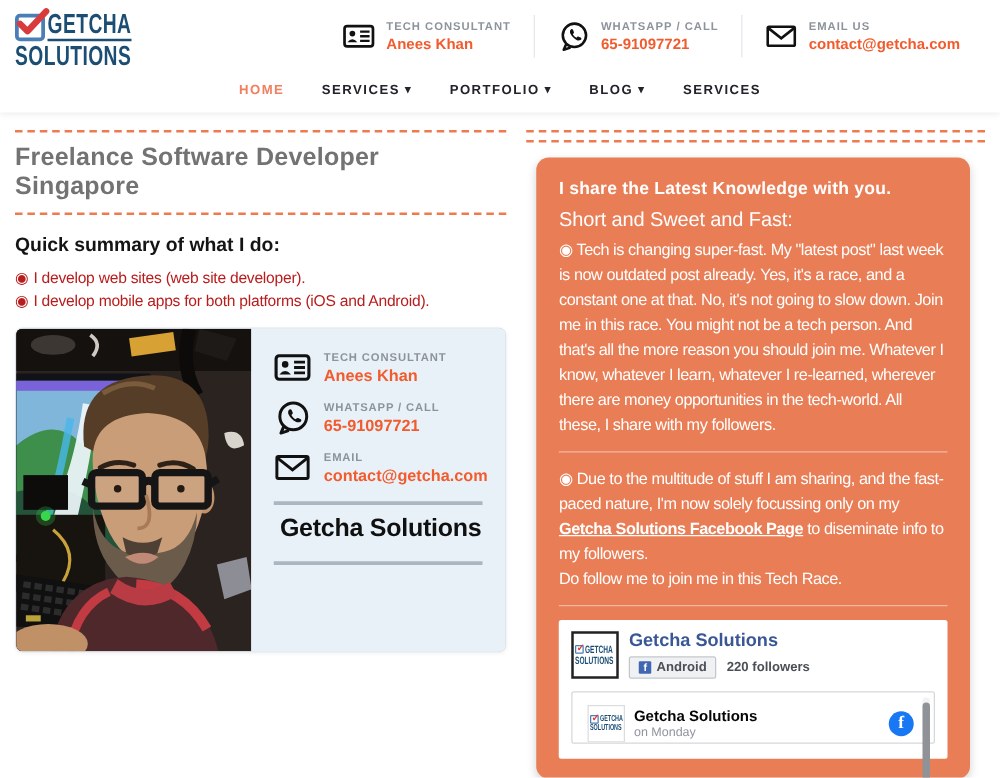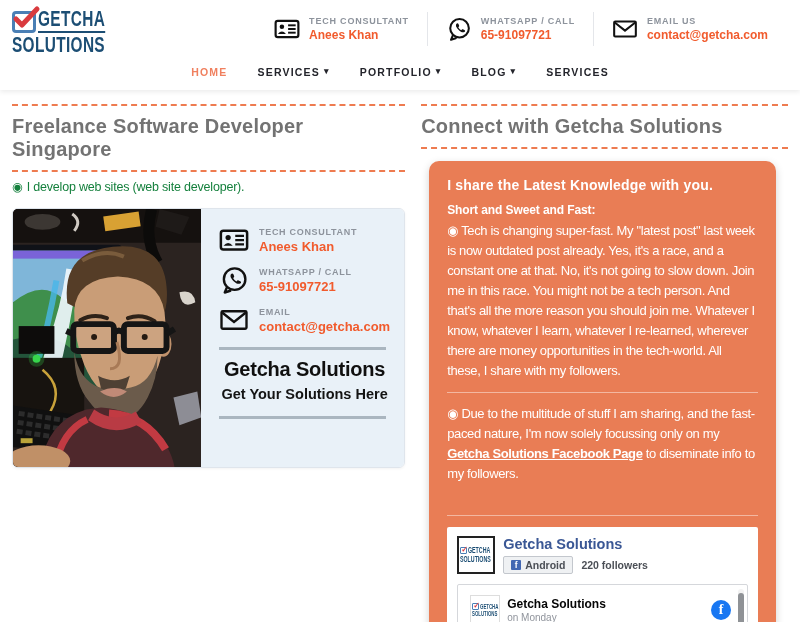--- a/index.html
+++ b/index.html
@@ -29,39 +29,39 @@
 
   
   .main { display:flex; gap:16px; padding:8px 12px 0 12px; }
   .col-left { flex:0 0 378px; }
   .col-right { flex:1 1 auto; min-width:0; }
   .dashed { border-top:2px dashed #ee7b50; margin:6px 0; }
   h1.sec-title { font-size:20px; font-weight:800; color:#737373; letter-spacing:.2px; padding:3px 0; }
 
   
   .summary-h { font-size:15.5px; font-weight:800; color:#141414; margin:16px 0 7px; }
-  .bullet-line { font-size:12.5px; line-height:19px; color:#15803d; letter-spacing:-.2px; }
+  .bullet-line { font-size:12.5px; line-height:19px; color:#b91c1c; letter-spacing:-.2px; }
   .bullet-dot { margin-right:4px; }
 
   .profile-card { margin-top:11px; display:flex; height:260px; border:1px solid #dfe5ec; border-radius:6px; overflow:hidden; box-shadow:0 1px 3px rgba(0,0,0,.05); }
   .photo-wrap { flex:0 0 188px; background:#2b2320; }
   .photo-wrap svg { display:block; width:100%; height:100%; }
   .card-panel { flex:1; background:#e9f1f8; padding:16px 14px 0 18px; }
   .card-item { display:flex; gap:10px; align-items:center; margin-bottom:10px; }
   .card-icon { flex:0 0 auto; display:flex; }
   .card-label { font-size:9px; letter-spacing:.7px; color:#8d939c; font-weight:700; }
   .card-value { font-size:13px; font-weight:700; color:#f15b2d; margin-top:2px; cursor:pointer; }
   .card-divider { height:3px; background:#aab6c0; margin:12px 4px 8px 0; }
   .card-brand { text-align:center; font-size:20px; font-weight:800; color:#101010; margin-top:6px; letter-spacing:-.2px; }
   .card-tagline { text-align:center; font-size:14.5px; font-weight:700; color:#141414; margin-top:5px; }
 
   
   .orange-panel { margin:12px 12px 0 8px; background:#e97d55; border-radius:10px; padding:16px 18px 16px 18px; color:#fff; box-shadow:0 3px 8px rgba(0,0,0,.18); }
   .panel-h2 { font-size:14px; font-weight:800; letter-spacing:.2px; margin-bottom:10px; }
-  .panel-sub { font-size:12px; font-weight:700; margin-bottom:4px; letter-spacing:-.1px; }
+  .panel-sub { font-size:16px; font-weight:400; margin-bottom:4px; letter-spacing:-.1px; }
   .panel-p { font-size:13px; line-height:20px; letter-spacing:-.35px; }
   .panel-hr { border:0; border-top:1px solid rgba(255,255,255,.45); margin:11px 0; }
   .panel-link { color:#fff; text-decoration:underline; cursor:pointer; font-weight:600; }
 
   
   .fb-widget { background:#fff; margin-top:4px; border-radius:2px; padding:9px 10px 12px; color:#1c1e21; }
   .fb-head { display:flex; gap:8px; align-items:flex-start; }
   .fb-logo { width:38px; height:38px; border:2px solid #222; background:#fff; display:flex; flex-direction:column; justify-content:center; align-items:flex-start; padding:1px 1px; overflow:hidden; flex:0 0 auto; }
   .fb-logo .mrow { display:flex; align-items:flex-end; line-height:1; }
   .fb-logo .mtxt { display:inline-block; transform:scaleX(.62); transform-origin:0 100%; font-weight:700; color:#1c4e74; font-size:8.5px; white-space:nowrap; }
@@ -169,21 +169,23 @@
   </nav>
 </header>
 
 <main class="main">
 
   <section class="col-left">
     <div class="dashed"></div>
     <h1 class="sec-title">Freelance Software Developer Singapore</h1>
     <div class="dashed"></div>
 
+    <h3 class="summary-h">Quick summary of what I do:</h3>
     <div class="bullet-line"><span class="bullet-dot">◉</span><span>I develop web sites (web site developer).</span></div>
+    <div class="bullet-line"><span class="bullet-dot">◉</span><span>I develop mobile apps for both platforms (iOS and Android).</span></div>
 
     <div class="profile-card">
       <div class="photo-wrap">
         <svg viewBox="0 0 190 260" preserveAspectRatio="xMidYMid slice">
           <rect width="190" height="260" fill="#2b2320"></rect>
           <rect width="190" height="34" fill="#15110f"></rect>
           <ellipse cx="30" cy="13" rx="18" ry="8" fill="#3c3733"></ellipse>
           <path d="M148 0 l30 8 -8 18 -26 -8 z" fill="#1e1a18"></path>
           <path d="M60 5 q10 7 2 17" stroke="#cfc9c2" fill="none" stroke-width="3"></path>
           <rect x="92" y="5" width="36" height="15" fill="#d8a133" transform="rotate(-8 110 12)"></rect>
@@ -272,38 +274,36 @@
                 <polyline points="2.5,6 12,13.5 21.5,6" fill="none" stroke="#111" stroke-width="1.9"></polyline>
               </svg>
           </span>
           <span>
             <div class="card-label">EMAIL</div>
             <div class="card-value">contact@getcha.com</div>
           </span>
         </div>
         <div class="card-divider"></div>
         <div class="card-brand">Getcha Solutions</div>
-        <div class="card-tagline">Get Your Solutions Here</div>
         <div class="card-divider" style="margin-top:14px;"></div>
       </div>
     </div>
   </section>
 
   <section class="col-right">
     <div class="dashed"></div>
-    <h1 class="sec-title">Connect with Getcha Solutions</h1>
     <div class="dashed"></div>
 
     <div class="orange-panel">
       <h2 class="panel-h2">I share the Latest Knowledge with you.</h2>
       <div class="panel-sub">Short and Sweet and Fast:</div>
       <p class="panel-p">◉ Tech is changing super-fast. My "latest post" last week is now outdated post already. Yes, it's a race, and a constant one at that. No, it's not going to slow down. Join me in this race. You might not be a tech person. And that's all the more reason you should join me. Whatever I know, whatever I learn, whatever I re-learned, wherever there are money opportunities in the tech-world. All these, I share with my followers.</p>
       <hr class="panel-hr">
       <p class="panel-p"><span>◉ Due to the multitude of stuff I am sharing, and the fast-paced nature, I'm now solely focussing only on my </span><a class="panel-link">Getcha Solutions Facebook Page</a><span> to diseminate info to my followers.</span><br>
-      <br>
+      <span>Do follow me to join me in this Tech Race.</span><br>
       </p>
       <hr class="panel-hr">
 
       <div class="fb-widget">
         <div class="fb-head">
           <div class="fb-logo">
             <span class="mrow">
                 <span class="mbox">
                   <i>✓</i>
                 </span>

